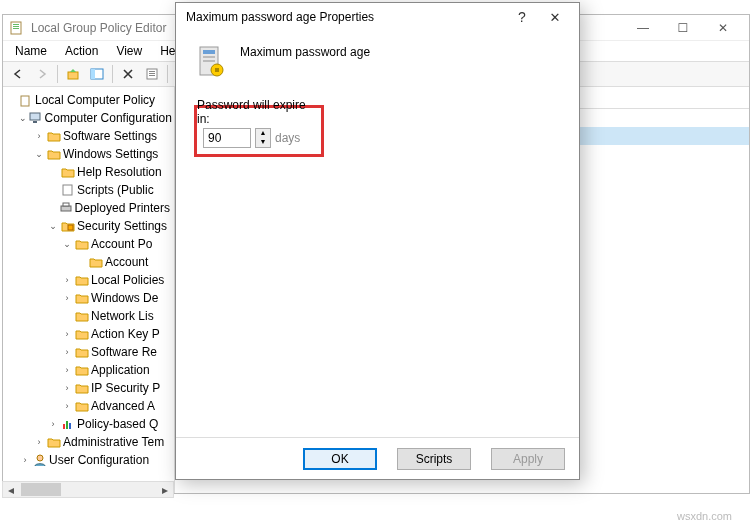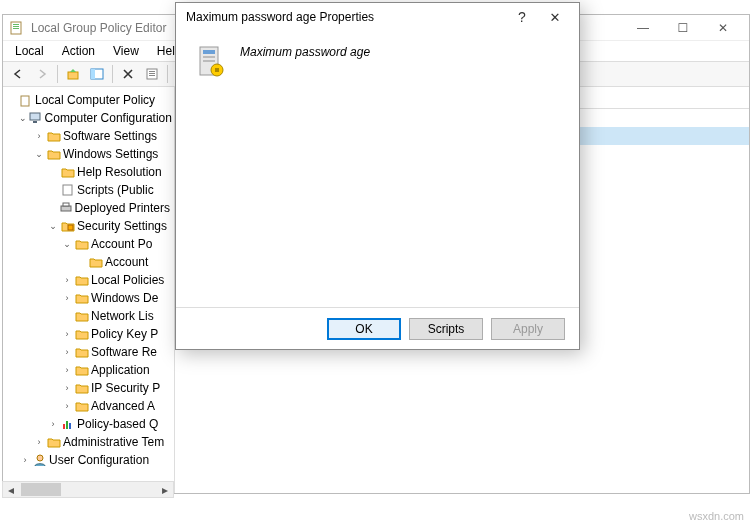--- a/index.html
+++ b/index.html
@@ -37,49 +37,49 @@
 .list-header { height: 22px; border-bottom: 1px solid #ddd; padding: 3px 8px; color: #000; background: #fff; }
 .list-body { padding: 0; }
 .list-row { height: 18px; padding: 2px 8px; }
 .list-row.selected { background: #cde6f7; }
 
 .hscroll { position: absolute; left: 2px; bottom: 28px; height: 17px; width: 172px; background: #f0f0f0; border: 1px solid #ddd; display: flex; align-items: center; }
 .hscroll .arrow { width: 16px; height: 15px; display: flex; align-items: center; justify-content: center; color: #555; }
 .hscroll .thumb { flex: 0 0 40px; height: 13px; background: #cdcdcd; margin-left: 2px; }
 
 
-.dialog { position: absolute; left: 175px; top: 2px; width: 405px; height: 348px; background: #fff; border: 1px solid #888; box-shadow: 4px 4px 18px rgba(0,0,0,0.25); display: flex; flex-direction: column; }
+.dialog { position: absolute; left: 175px; top: 2px; width: 405px; height: 478px; background: #fff; border: 1px solid #888; box-shadow: 4px 4px 18px rgba(0,0,0,0.25); display: flex; flex-direction: column; }
 .dlg-titlebar { height: 28px; display: flex; align-items: center; padding: 0 6px; }
 .dlg-title { flex: 1; font-size: 12px; color: #000; padding-left: 4px; }
 .dlg-help { width: 30px; text-align: center; color: #333; font-size: 14px; }
 .dlg-close { width: 36px; text-align: center; color: #333; font-size: 13px; }
 
 .tabstrip { height: 24px; display: flex; align-items: flex-end; padding: 0 6px; border-bottom: 1px solid #ccc; }
 .tab { padding: 4px 10px; border: 1px solid #ccc; border-bottom: none; margin-right: 2px; background: #f4f4f4; position: relative; top: 1px; }
 .tab.active { background: #fff; border-bottom: 1px solid #fff; }
 
 .tab-body { flex: 1; padding: 12px 18px; position: relative; }
-.policy-header { display: flex; align-items: flex-start; gap: 14px; margin-bottom: 26px; font-style: italic; }
+.policy-header { display: flex; align-items: flex-start; gap: 14px; margin-bottom: 26px; }
 .policy-icon { width: 32px; height: 36px; }
 .policy-name { padding-top: 2px; }
 
 .field-box { border: 3px solid #d33; padding: 2px 6px 6px 6px; width: 130px; }
 .field-label { position: relative; top: -12px; left: -6px; background: transparent; color: #000; }
 .spinner-row { display: flex; align-items: center; gap: 4px; margin-top: -10px; }
 .spinner-input { width: 48px; height: 20px; border: 1px solid #aaa; padding: 1px 4px; font-size: 12px; }
 .spin-btns { display: flex; flex-direction: column; border: 1px solid #aaa; }
 .spin-btn { width: 14px; height: 9px; font-size: 7px; line-height: 7px; text-align: center; background: #eee; cursor: pointer; }
 .unit { color: #888; }
 
-.dlg-buttons { height: 42px; display: flex; align-items: center; justify-content: flex-end; gap: 8px; padding: 0 14px; border-top: 1px solid #ddd; }
+.dlg-buttons { height: 42px; display: flex; align-items: center; justify-content: flex-end; gap: 20px; padding: 0 14px; border-top: 1px solid #ddd; }
 .btn { width: 74px; height: 22px; border: 1px solid #adadad; background: #e1e1e1; text-align: center; line-height: 20px; }
 .btn.default { border: 2px solid #0078d7; background: #e5f1fb; line-height: 18px; }
 .btn.disabled { color: #999; }
 
-.watermark { position: absolute; right: 8px; bottom: 4px; color: #bbb; font-size: 11px; }
+.watermark { position: absolute; right: 20px; bottom: 4px; color: #bbb; font-size: 11px; }
 
 svg { display: block; }
 </style>
 </head>
 <body>
 
 <div class="main-window">
   <div class="titlebar">
     <span class="title-icon">
       <svg width="16" height="16">
@@ -91,21 +91,21 @@
     </span>
     <span class="title-text">Local Group Policy Editor</span>
     <div class="win-controls">
       <div class="win-btn">—</div>
       <div class="win-btn">☐</div>
       <div class="win-btn">✕</div>
     </div>
   </div>
 
   <div class="menubar">
-    <div class="menu-item">Local</div>
+    <div class="menu-item">Name</div>
     <div class="menu-item">Action</div>
     <div class="menu-item">View</div>
     <div class="menu-item">Help</div>
   </div>
 
   <div class="toolbar">
     <div class="tool-btn">
         <svg width="14" height="14">
           <path d="M9 3 L4 7 L9 11" stroke="#333" fill="none" stroke-width="1.5"></path>
         </svg>
@@ -303,21 +303,21 @@
                             </div>
                           </li>
                         <li>
                             <div class="tree-row">
                               <span class="expander">›</span>
                               <span class="folder-icon">
                                 <svg width="14" height="12">
                                   <path d="M1 3h4l1 1h7v7H1z" fill="#fc6" stroke="#c90"></path>
                                 </svg>
                               </span>
-                              <span class="tree-label">Policy Key P</span>
+                              <span class="tree-label">Action Key P</span>
                             </div>
                           </li>
                         <li>
                             <div class="tree-row">
                               <span class="expander">›</span>
                               <span class="folder-icon">
                                 <svg width="14" height="12">
                                   <path d="M1 3h4l1 1h7v7H1z" fill="#fc6" stroke="#c90"></path>
                                 </svg>
                               </span>
@@ -439,20 +439,31 @@
             <rect x="9" y="7" width="12" height="4" fill="#6aa0d8"></rect>
             <rect x="9" y="13" width="12" height="2" fill="#bbb"></rect>
             <rect x="9" y="17" width="12" height="2" fill="#bbb"></rect>
             <circle cx="23" cy="27" r="6" fill="#fc0" stroke="#a80"></circle>
             <rect x="21" y="25" width="4" height="4" fill="#a80"></rect>
           </svg>
       </span>
       <div class="policy-name">Maximum password age</div>
     </div>
 
+    <div class="field-box">
+      <div class="field-label">Password will expire in:</div>
+      <div class="spinner-row">
+        <input class="spinner-input" value="90" style="">
+        <div class="spin-btns">
+          <div class="spin-btn">▲</div>
+          <div class="spin-btn">▼</div>
+        </div>
+        <span class="unit">days</span>
+      </div>
+    </div>
   </div>
   <div class="dlg-buttons">
     <div class="btn default">OK</div>
     <div class="btn">Scripts</div>
     <div class="btn disabled">Apply</div>
   </div>
 </div>
 
 <div class="watermark">wsxdn.com</div>
 

